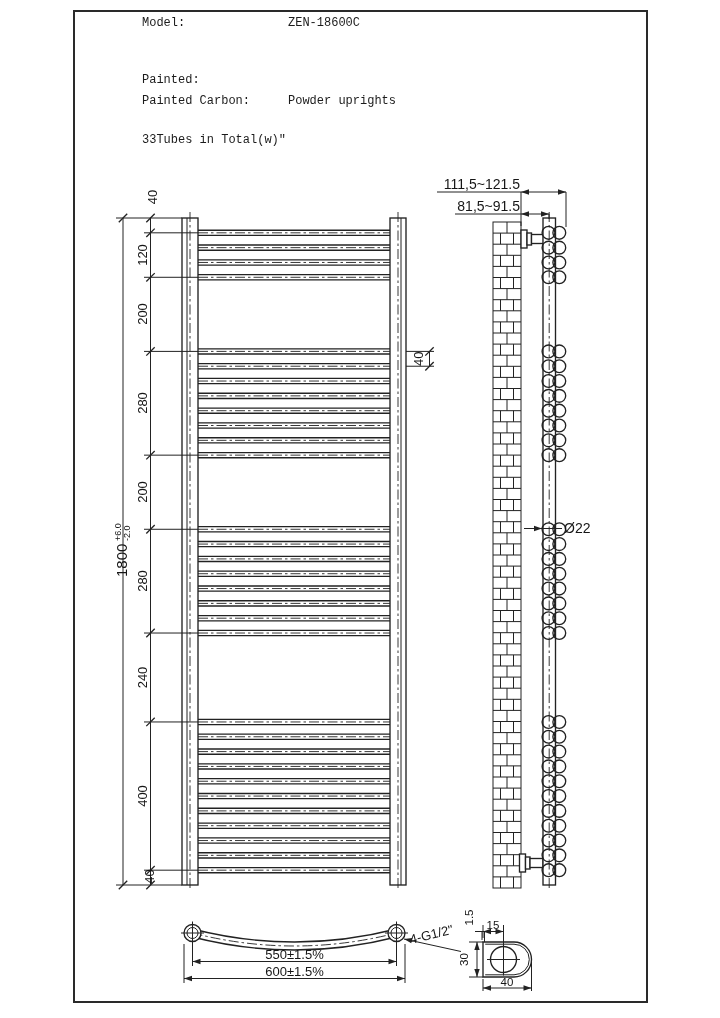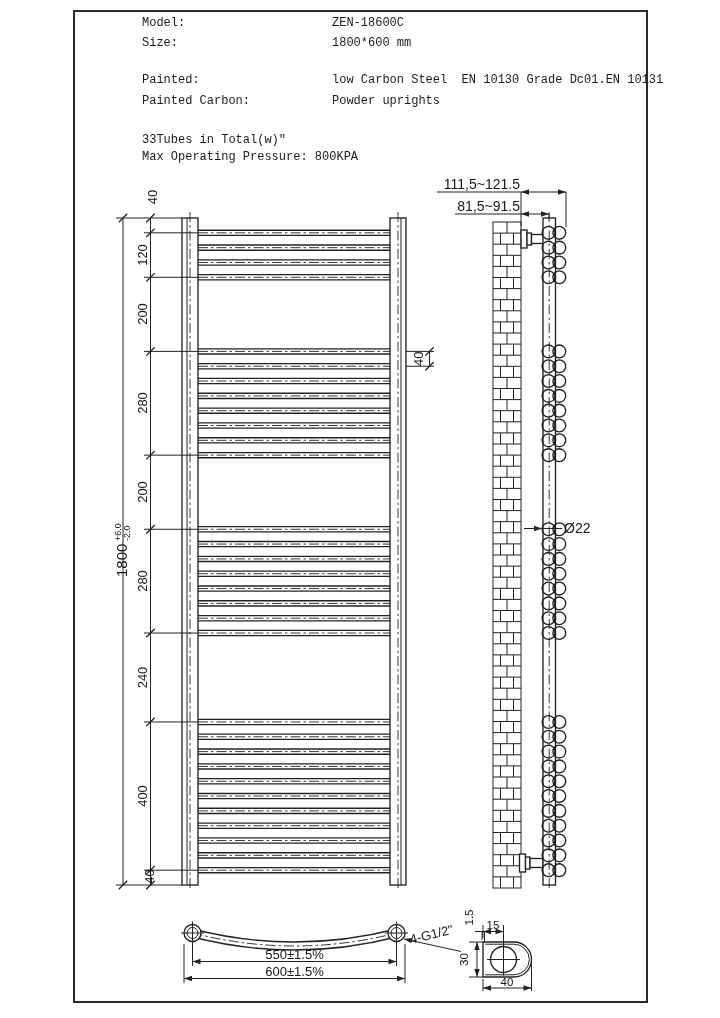--- a/index.html
+++ b/index.html
@@ -4,21 +4,21 @@
 <style>
   html,body{margin:0;padding:0;background:#fff;}
   body{width:720px;height:1018px;position:relative;overflow:hidden;
        font-family:"Liberation Mono","DejaVu Sans Mono",monospace;color:#1b1b1b;}
   .sheet{position:absolute;left:0;top:0;width:720px;height:1018px;background:#fff;}
   .frame{position:absolute;left:73px;top:10px;width:575px;height:993px;
          border:2px solid #2a2a2a;box-sizing:border-box;}
   .spec{position:absolute;left:0;top:0;width:720px;height:170px;font-size:12px;}
   .srow{position:absolute;left:0;width:720px;height:16px;}
   .lbl{position:absolute;left:142px;white-space:pre;}
-  .val{position:absolute;left:288px;white-space:pre;margin-left:44px;}
+  .val{position:absolute;left:288px;white-space:pre;}
   #cad{position:absolute;left:0;top:0;}
   #cad .thin{stroke:#222;stroke-width:1;fill:none;}
   #cad .obj{stroke-width:1.35;}
   #cad .objw{fill:#fff;stroke:#222;stroke-width:1.35;}
   #cad .cl{stroke-dasharray:10 3 2.5 3;stroke-width:0.9;}
   #cad .tk{stroke-width:1.3;}
   #cad .arr{fill:#222;stroke:none;}
   #cad text{font-family:"Liberation Sans","DejaVu Sans",sans-serif;fill:#161616;font-size:13px;}
   #cad text.dim14{font-size:14px;}
   #cad text.dimsm{font-size:9px;}
@@ -28,37 +28,29 @@
 <body>
 
 <div class="sheet">
   <div class="frame"></div>
 
   <div class="spec">
     <div class="srow" style="top:16px">
         <span class="lbl">Model:</span>
         <span class="val">ZEN-18600C</span>
       </div>
-    <div class="srow" style="top:36px">
-        <span class="lbl">Size:</span>
-        <span class="val">1800*600 mm</span>
-      </div>
     <div class="srow" style="top:73px">
         <span class="lbl">Painted:</span>
-        <span class="val">low Carbon Steel  EN 10130 Grade Dc01.EN 10131</span>
       </div>
     <div class="srow" style="top:94px">
         <span class="lbl">Painted Carbon:</span>
         <span class="val">Powder uprights</span>
       </div>
     <div class="srow" style="top:133px">
         <span class="lbl">33Tubes in Total(w)"</span>
-      </div>
-    <div class="srow" style="top:150px">
-        <span class="lbl">Max Operating Pressure: 800KPA</span>
       </div>
   </div>
 
   <svg id="cad" width="720" height="1018" viewBox="0 0 720 1018">
 
     <g id="g-front">
       <g id="g-front-tubes">
           <line x1="198" y1="230.22222222222223" x2="390" y2="230.22222222222223" class="thin obj"></line>
           <line x1="198" y1="235.42222222222222" x2="390" y2="235.42222222222222" class="thin obj"></line>
           <line x1="198" y1="232.82222222222222" x2="390" y2="232.82222222222222" class="thin cl"></line>

